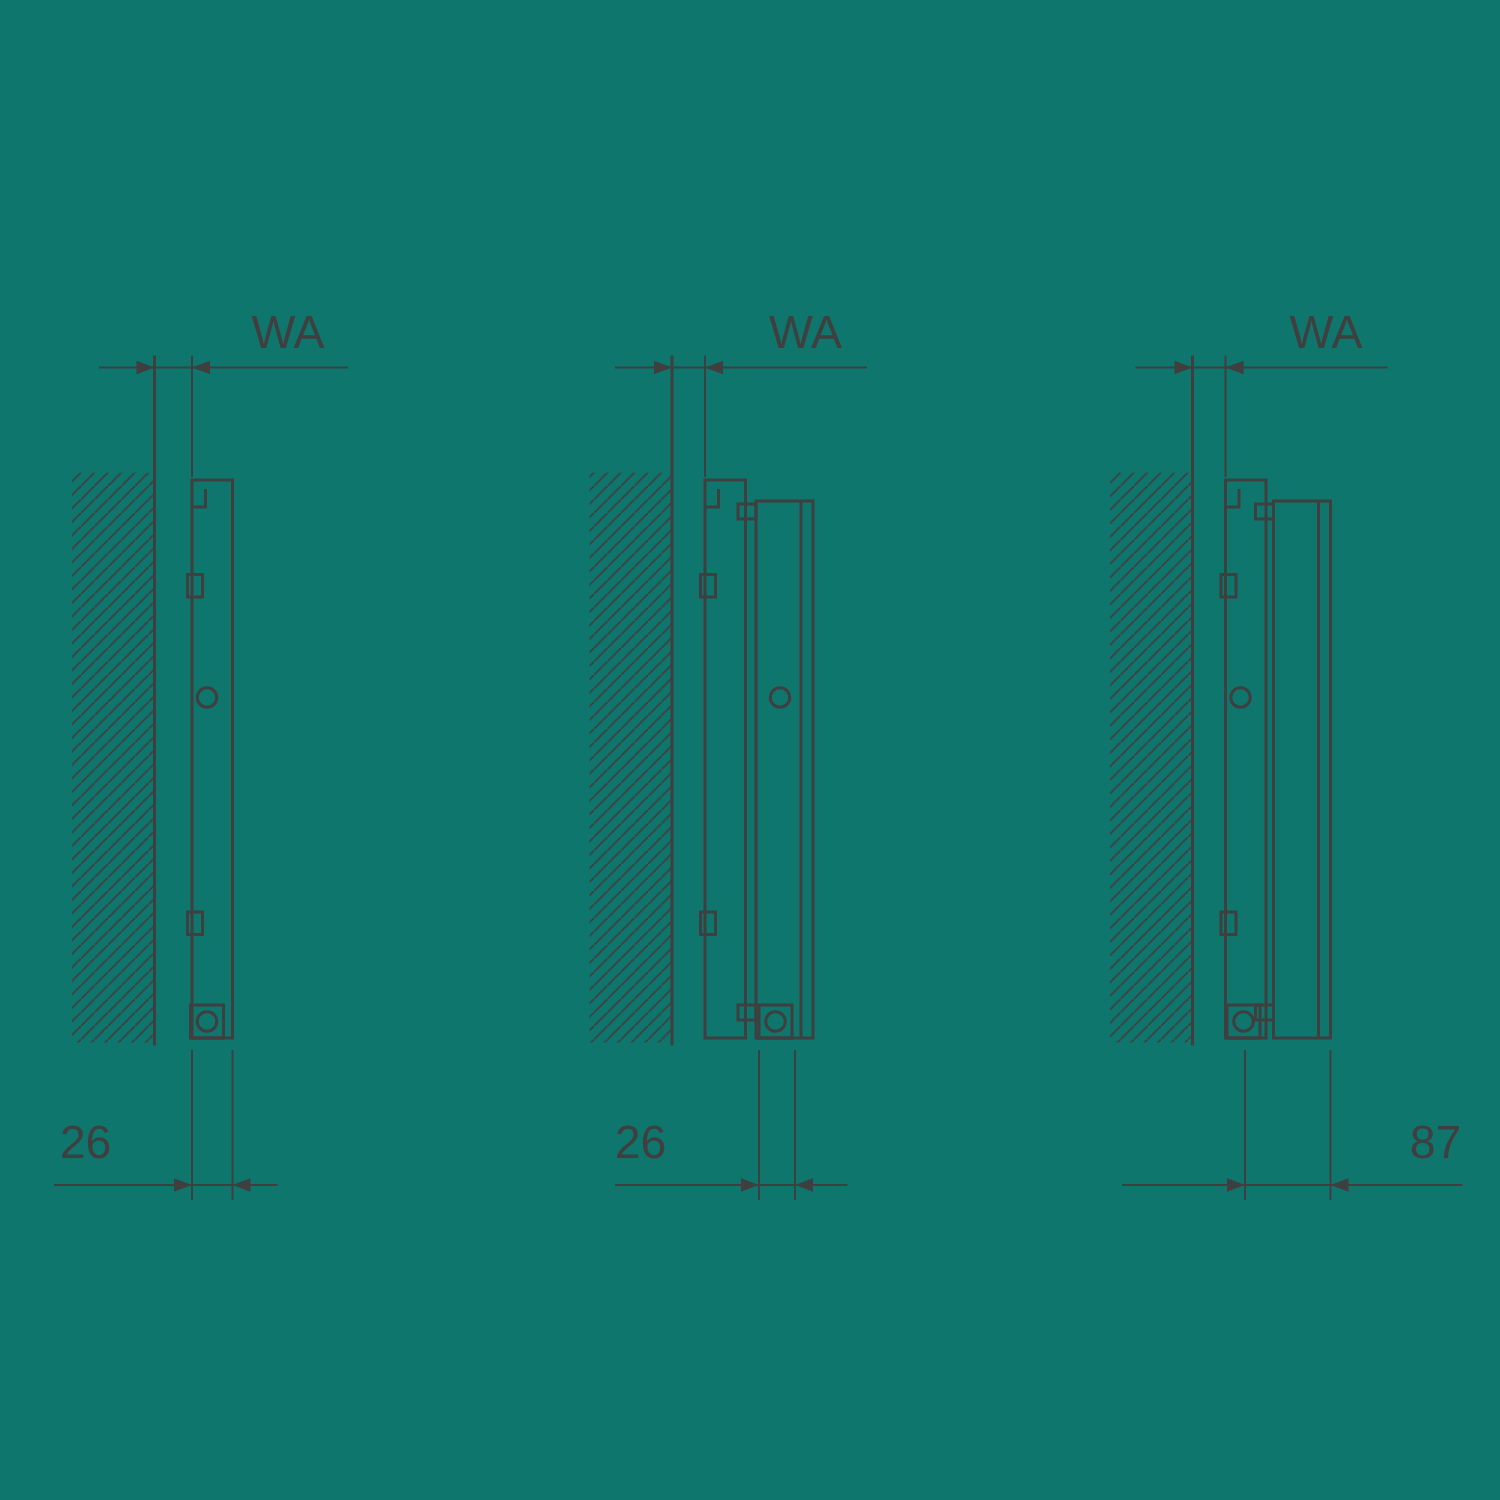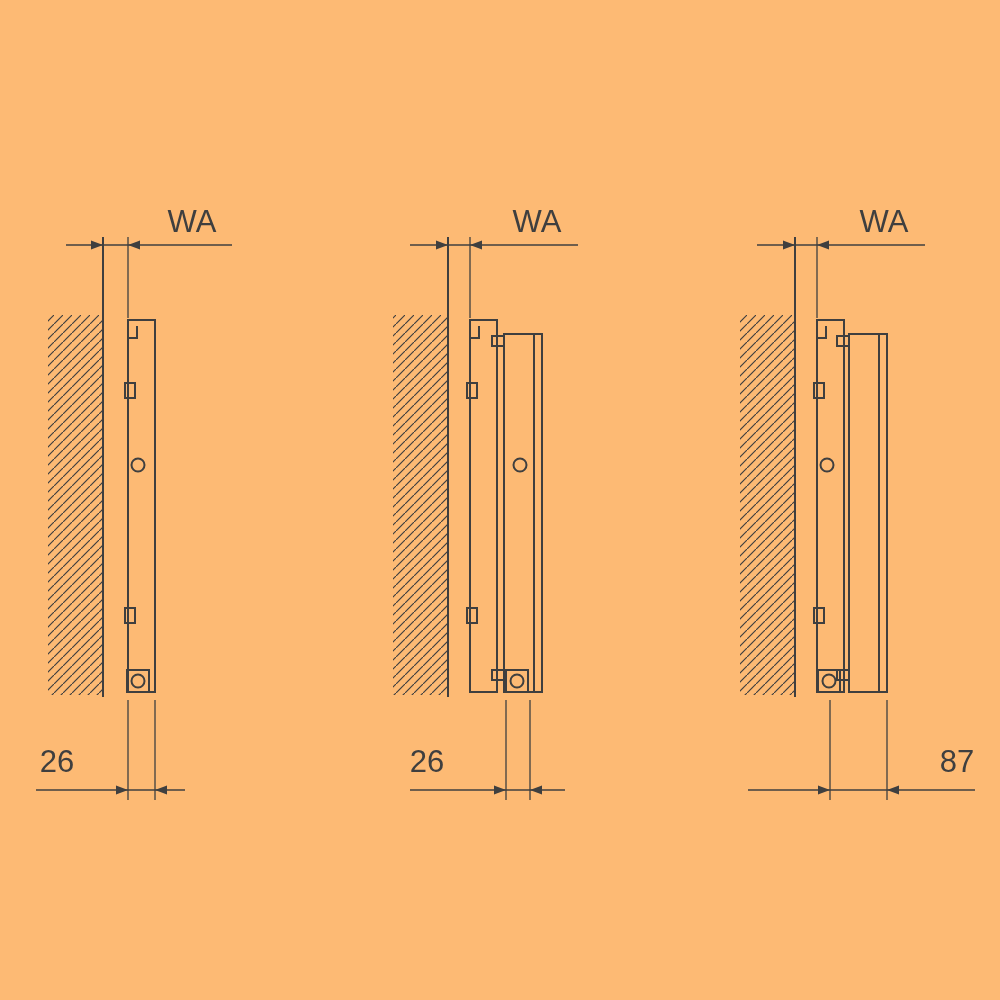--- a/index.html
+++ b/index.html
@@ -1,16 +1,16 @@
 <!DOCTYPE html>
 <html><head>
 <meta charset="utf-8">
 <style>
   html,body{margin:0;padding:0;background:#ffffff;}
-  .stage{width:1000px;height:1000px;position:relative;background:#fdba74;overflow:hidden;}
+  .stage{width:1000px;height:1000px;position:relative;background:#0f766e;overflow:hidden;}
   svg text{
     font-family:"Liberation Sans",sans-serif;
     font-size:31px;
     text-anchor:middle;
     stroke:none;
   }
   .outline{stroke-width:2;fill:none;}
   .thin{stroke-width:1.3;fill:none;}
   .arrows{stroke:none;}
   .hatch-rect{stroke:none;}

